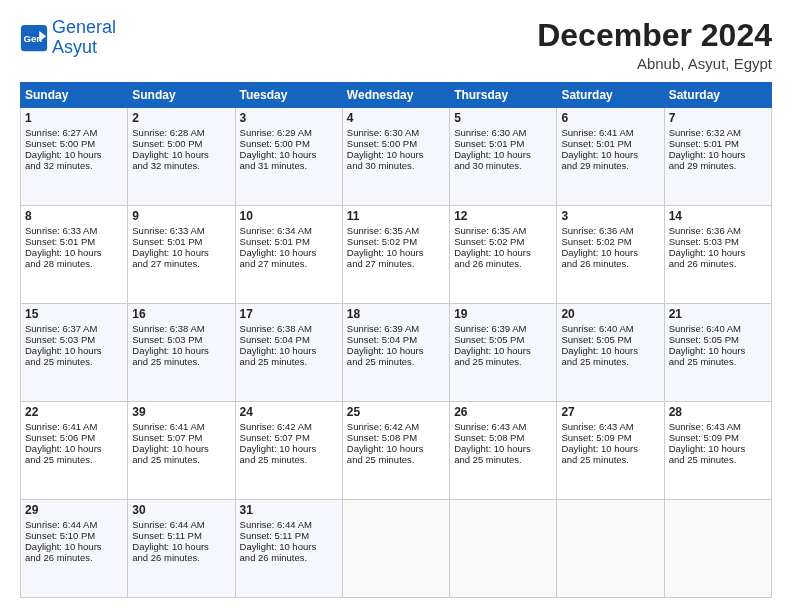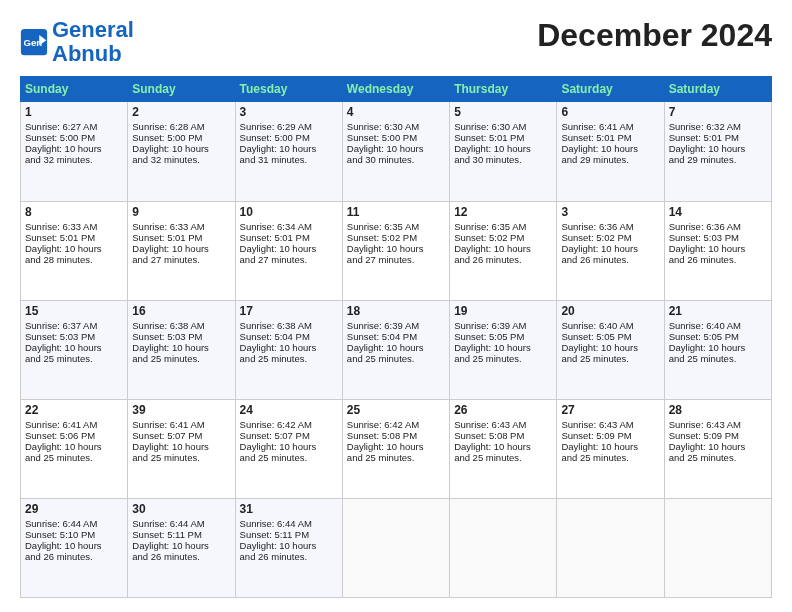--- a/index.html
+++ b/index.html
@@ -21,22 +21,22 @@
       display: flex;
       justify-content: space-between;
       align-items: flex-start;
       margin-bottom: 10px;
     }
     .logo {
       display: flex;
       align-items: center;
     }
     .logo-text {
-      font-size: 22px;
-      font-weight: bold;
+      font-size: 18px;
+      font-weight: normal;
       color: #222;
       line-height: 1.1;
     }
     .logo-blue { color: #1565c0; }
     .logo-icon {
       width: 28px;
       height: 28px;
       margin-right: 4px;
     }
     .title-block {
@@ -54,21 +54,21 @@
       color: #444;
       margin-top: 2px;
     }
     table {
       width: 100%;
       border-collapse: collapse;
       flex: 1;
     }
     thead th {
       background: #1565c0;
-      color: #86efac;
+      color: #ffffff;
       font-size: 12px;
       font-weight: bold;
       padding: 5px 4px;
       text-align: left;
       border: 1px solid #1565c0;
     }
     tbody td {
       border: 1px solid #ccc;
       vertical-align: top;
       padding: 3px 4px;
@@ -100,26 +100,27 @@
   <div class="header">
     <div class="logo">
       <svg class="logo-icon" viewBox="0 0 32 32">
         <rect x="1" y="1" width="30" height="30" rx="4" fill="#1565c0"></rect>
         <text x="4" y="20" font-size="11" fill="white" font-family="Arial" font-weight="bold">Gen</text>
         <polygon points="22,8 30,14 22,20" fill="white"></polygon>
       </svg>
       <div>
         <div class="logo-text">
           <span class="logo-blue">General</span><br>
-          <span class="logo-blue">Abnub</span>
+          <span class="logo-blue">Asyut</span>
         </div>
       </div>
     </div>
     <div class="title-block">
       <div class="main-title">December 2024</div>
+      <div class="subtitle">Abnub, Asyut, Egypt</div>
     </div>
   </div>
 
   <table>
     <thead>
       <tr>
       <th>Sunday</th>
           <th>Sunday</th>
           <th>Tuesday</th>
           <th>Wednesday</th>

